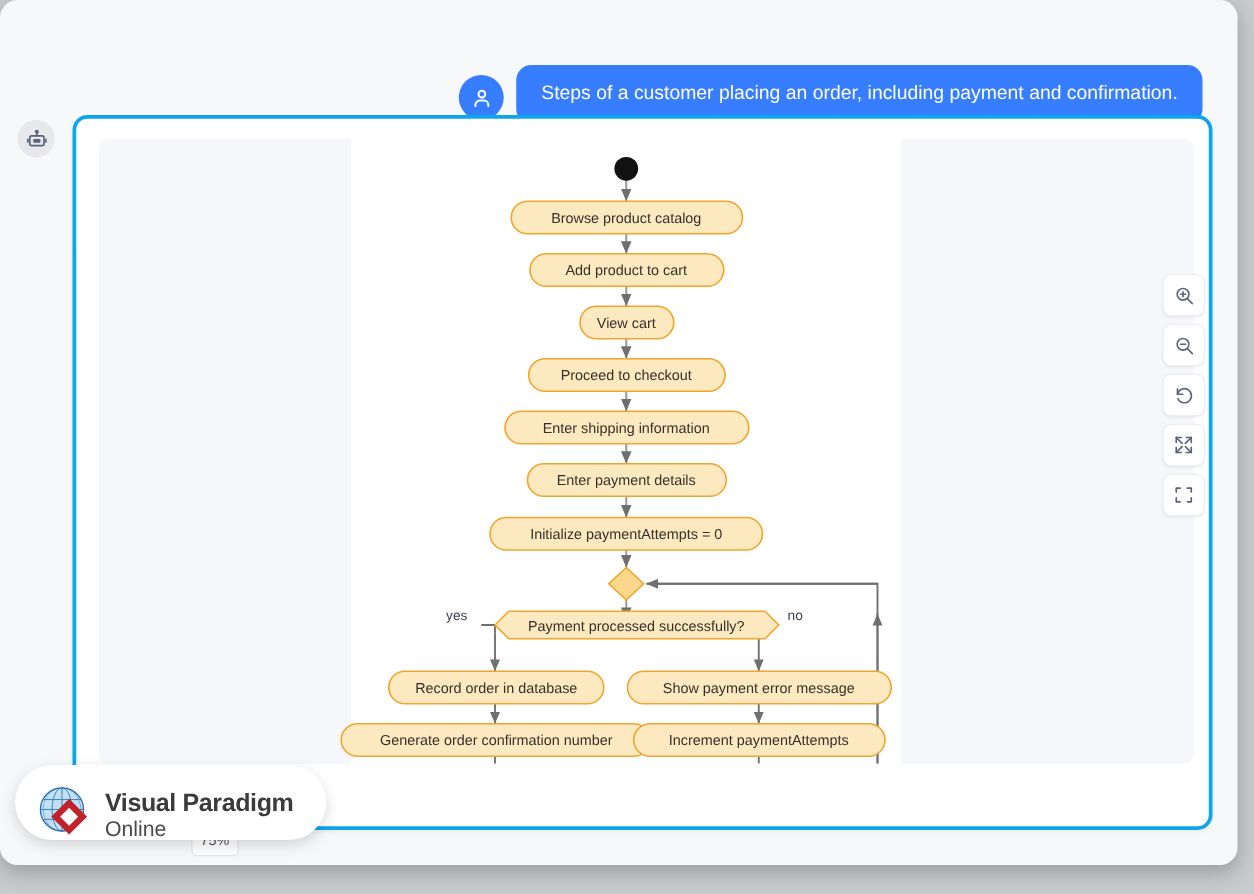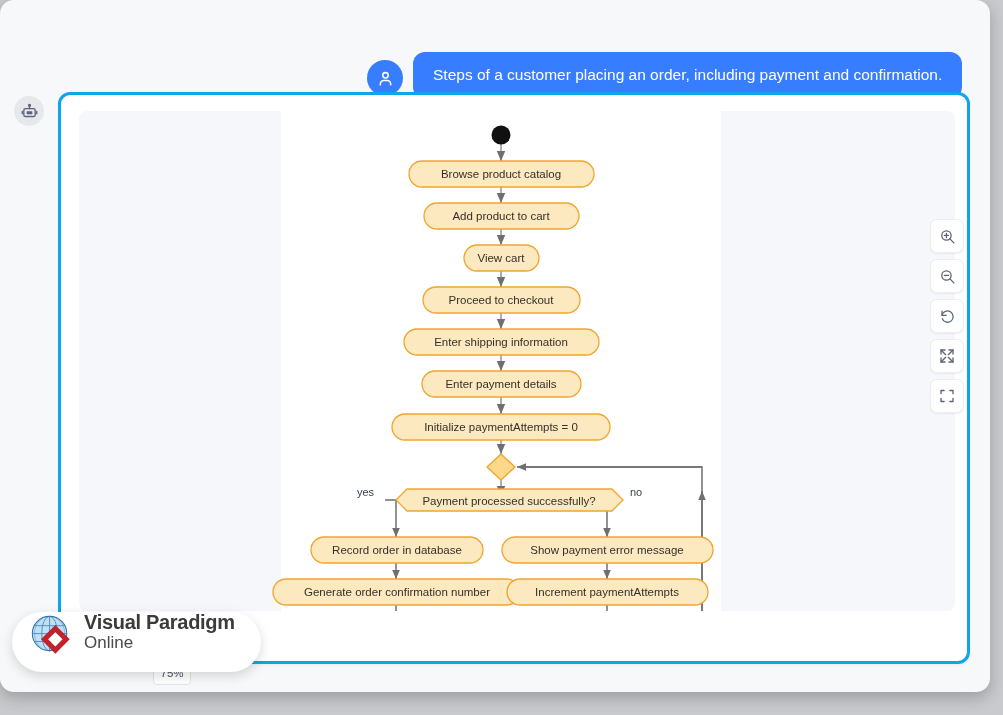--- a/index.html
+++ b/index.html
@@ -117,21 +117,21 @@
   .tool-btn svg { display: block; }
   
   #vp-badge {
     position: absolute;
     left: 12px; top: 612px;
     height: 60px;
     padding: 0 26px 0 16px;
     background: #fff;
     border-radius: 30px;
     box-shadow: 0 4px 12px rgba(0,0,0,.15);
-    display: flex; align-items: flex-start; gap: 10px;
+    display: flex; align-items: flex-end; gap: 10px;
   }
   #vp-text { line-height: 1; }
   #vp-line1 {
     font-size: 20px; font-weight: bold; color: #3b3b3b;
     letter-spacing: -.3px;
   }
   #vp-line2 {
     font-size: 17px; color: #4a4a4a; margin-top: 2px;
   }
   

